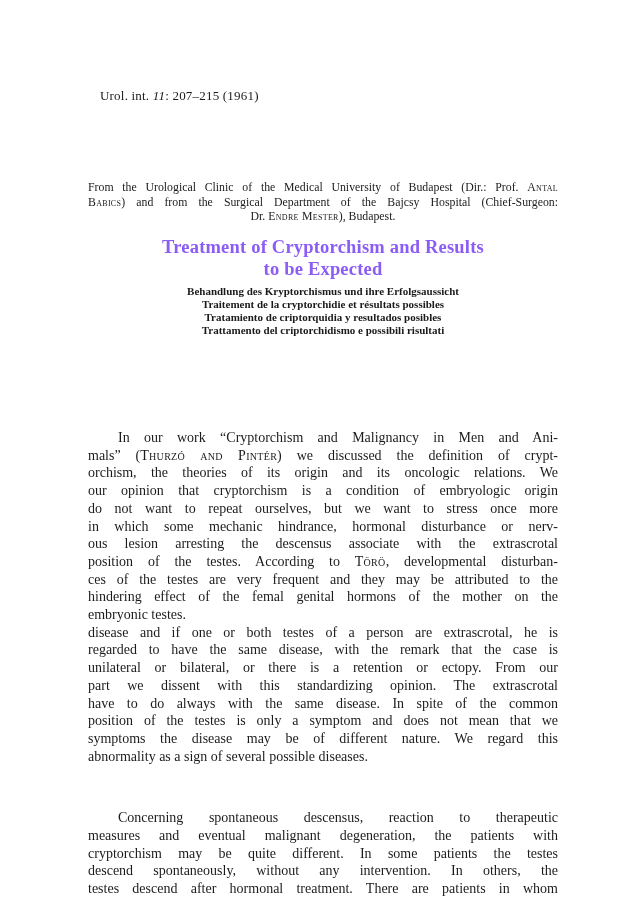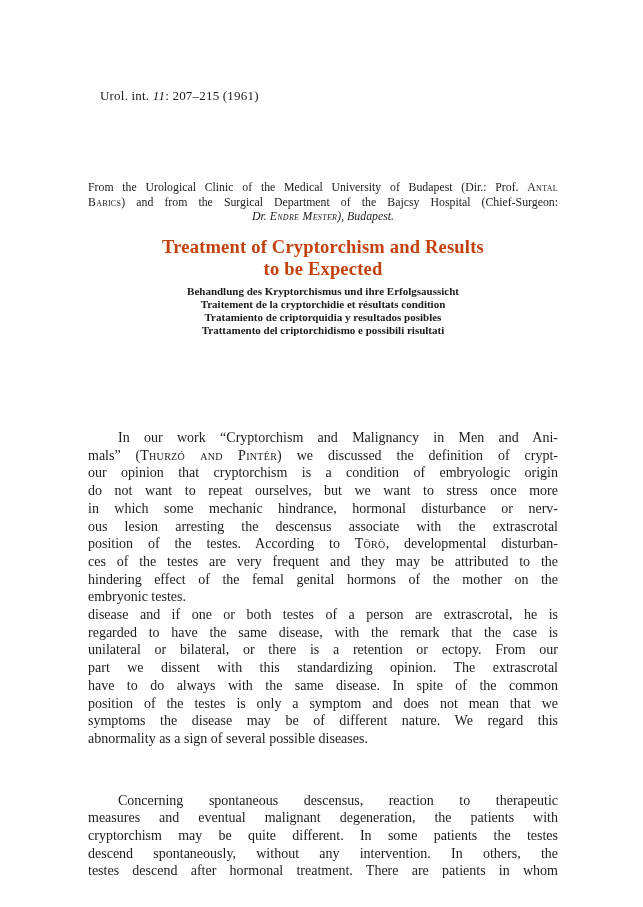--- a/index.html
+++ b/index.html
@@ -26,30 +26,30 @@
   .it { font-style: italic; }
   .sc { font-variant: small-caps; letter-spacing: 0.3px; }
 
   .affiliation {
     position: absolute;
     left: 88px; top: 180px; width: 470px;
     font-size: 11.8px;
     line-height: 14.6px;
   }
   .affiliation .line { text-align: justify; text-align-last: justify; }
-  .affiliation .line.last { text-align: right; text-align-last: center; font-style: italic; }
+  .affiliation .line.last { text-align: right; text-align-last: center; }
 
   .title-block {
     position: absolute;
     left: 73px; top: 237px; width: 500px;
     text-align: center;
     font-weight: bold;
     font-size: 18.5px;
     line-height: 21.5px;
-    color: #c2410c;
+    color: #8b5cf6;
     letter-spacing: 0.2px;
   }
   .subtitle-block {
     position: absolute;
     left: 73px; top: 285px; width: 500px;
     text-align: center;
     font-weight: bold;
     font-size: 11px;
     line-height: 12.9px;
     color: #1a1a1a;
@@ -91,30 +91,31 @@
       </div>
     </div>
 
   <div class="title-block">
     <div>Treatment of Cryptorchism and Results</div>
     <div>to be Expected</div>
   </div>
 
   <div class="subtitle-block">
     <div>Behandlung des Kryptorchismus und ihre Erfolgsaussicht</div>
-    <div>Traitement de la cryptorchidie et résultats condition</div>
+    <div>Traitement de la cryptorchidie et résultats possibles</div>
     <div>Tratamiento de criptorquidia y resultados posibles</div>
     <div>Trattamento del criptorchidismo e possibili risultati</div>
   </div>
 
 
   <div class="body-text">
       <div class="para">
         <div class="line first"><span>In our work “Cryptorchism and Malignancy in Men and Ani-</span></div>
         <div class="line"><span>mals” (</span><span class="sc">Thurzó and Pintér</span><span>) we discussed the definition of crypt-</span></div>
+        <div class="line"><span>orchism, the theories of its origin and its oncologic relations. We</span></div>
         <div class="line"><span>our opinion that cryptorchism is a condition of embryologic origin</span></div>
         <div class="line"><span>do not want to repeat ourselves, but we want to stress once more</span></div>
         <div class="line"><span>in which some mechanic hindrance, hormonal disturbance or nerv-</span></div>
         <div class="line"><span>ous lesion arresting the descensus associate with the extrascrotal</span></div>
         <div class="line"><span>position of the testes. According to </span><span class="sc">Törö</span><span>, developmental disturban-</span></div>
         <div class="line"><span>ces of the testes are very frequent and they may be attributed to the</span></div>
         <div class="line"><span>hindering effect of the femal genital hormons of the mother on the</span></div>
         <div class="line last"><span>embryonic testes.</span></div>
       </div>
       <div class="para">

